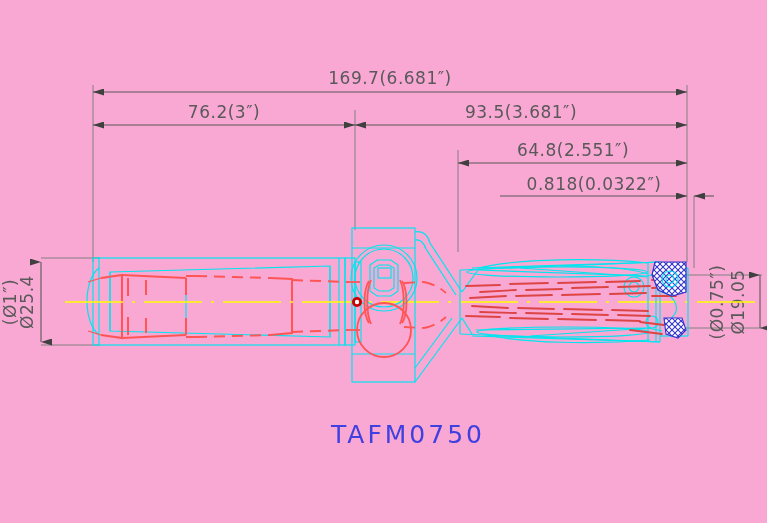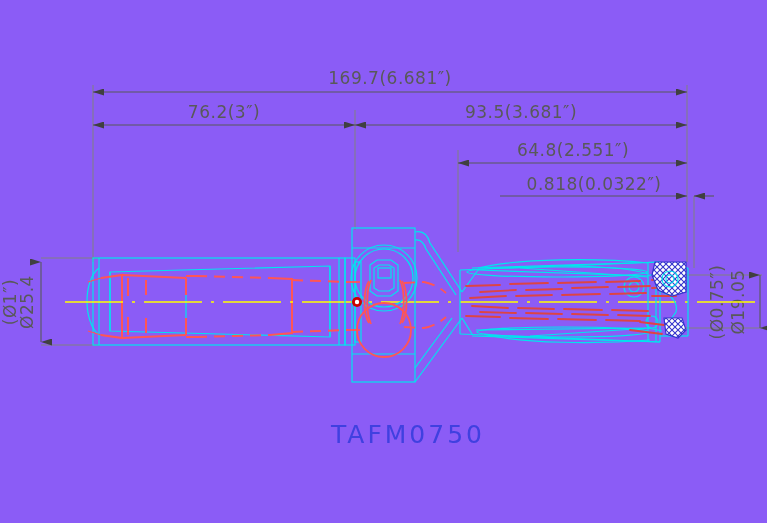--- a/index.html
+++ b/index.html
@@ -1,18 +1,18 @@
 <!DOCTYPE html>
 <html><head>
 <meta charset="utf-8">
 <style>
   html,body{margin:0;padding:0;background:#ffffff;}
   body{width:767px;height:523px;overflow:hidden;
        font-family:"DejaVu Sans",sans-serif;}
-  #stage{position:relative;width:767px;height:523px;background:#8b5cf6;}
+  #stage{position:relative;width:767px;height:523px;background:#f9a8d4;}
   svg#drawing{position:absolute;left:0;top:0;width:767px;height:523px;display:block;}
   .dimtxt{font-family:"DejaVu Sans",sans-serif;font-size:17px;fill:#595959;
           letter-spacing:0.5px;}
   .dimtxt-v{font-family:"DejaVu Sans",sans-serif;font-size:17px;fill:#595959;
           letter-spacing:0.5px;}
   .title-txt{font-family:"DejaVu Sans",sans-serif;font-size:25px;fill:#4040e0;
           letter-spacing:3px;}
 </style>
 </head>
 <body>

